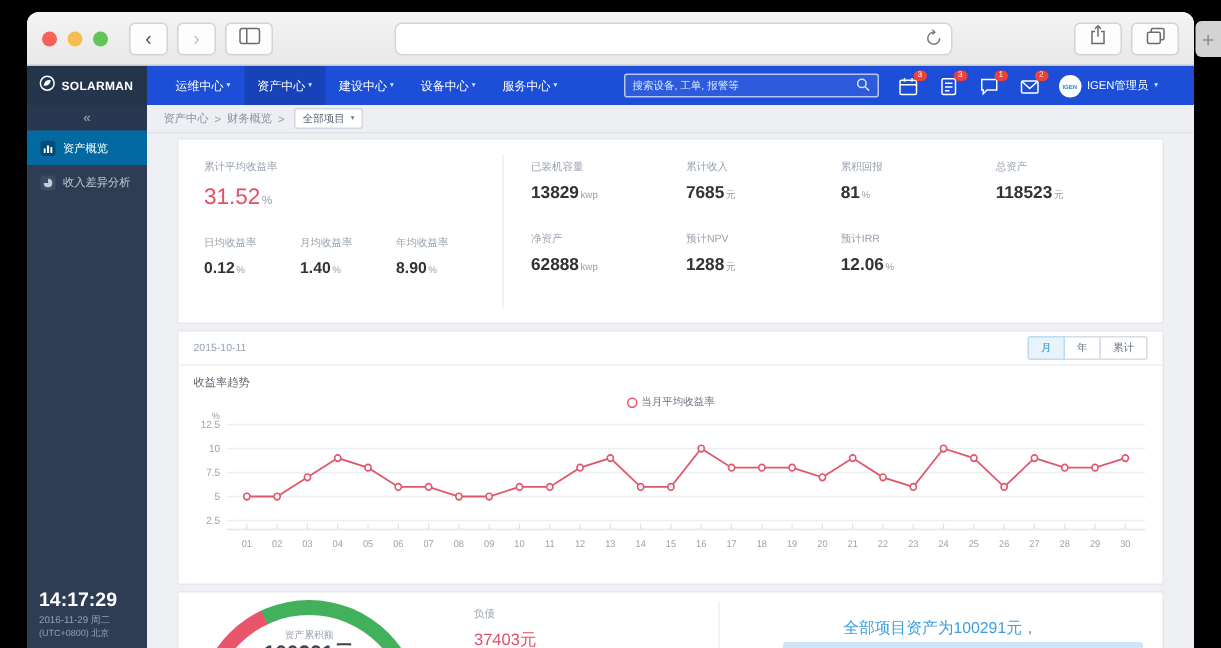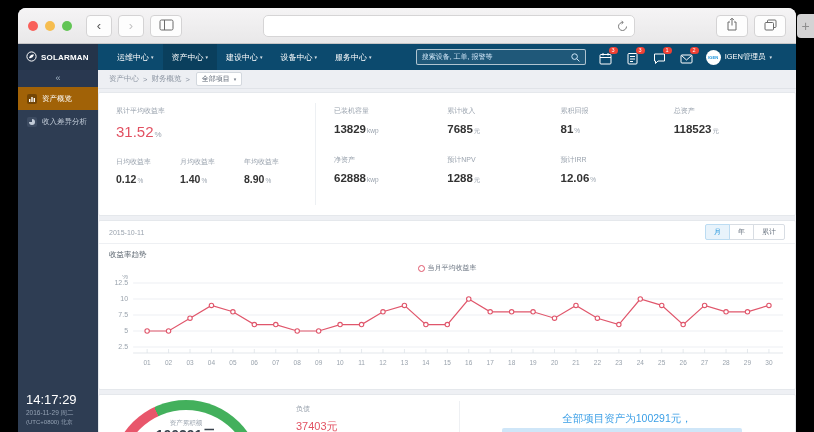--- a/index.html
+++ b/index.html
@@ -19,21 +19,21 @@
   .tool-btn{width:30px;height:20px;background:#fdfdfd;border:1px solid #d4d3d4;border-radius:4px;
             display:flex;align-items:center;justify-content:center}
   .spacer{flex:1}
   .url-bar{width:370px;height:20px;background:#fff;border:1px solid #d6d5d6;border-radius:5px;
            position:relative;display:flex;align-items:center}
   .refresh{position:absolute;right:5px;top:3px}
   .plus-tab{position:absolute;right:0;top:14px;width:17px;height:24px;background:#d4d3d4;
             border-radius:4px 0 0 4px;display:flex;align-items:center;justify-content:center;
             color:#8e8d8e;font-size:14px}
   
-  .navbar{height:26px;background:#0c4a6e;display:flex;align-items:stretch}
+  .navbar{height:26px;background:#1d4ed8;display:flex;align-items:stretch}
   .logo{width:80px;background:#24344a;display:flex;align-items:center;gap:4px;padding-left:8px;
         box-sizing:border-box;flex-shrink:0}
   .logo-text{color:#fff;font-size:8px;font-weight:bold;letter-spacing:.2px}
   .menu{display:flex;align-items:stretch;margin-left:10px}
   .menu-item{display:flex;align-items:center;padding:0 9px;color:#fff;font-size:8px;gap:2px;cursor:pointer}
   .menu-item.active{background:rgba(0,0,0,.15)}
   .caret{font-size:5px;opacity:.85}
   .nav-right{margin-left:auto;display:flex;align-items:center;gap:9px;padding-right:24px}
   .search{width:158px;height:14px;border:1px solid rgba(255,255,255,.65);border-radius:2px;
           background:rgba(255,255,255,.08);display:flex;align-items:center;padding:0 5px;gap:4px}
@@ -45,35 +45,35 @@
   .user{display:flex;align-items:center;gap:4px;color:#fff;font-size:7.5px;cursor:pointer}
   .avatar{width:15px;height:15px;border-radius:50%;background:#fff;color:#1791db;font-size:4px;
           font-weight:bold;display:flex;align-items:center;justify-content:center}
   
   .body-row{display:flex;height:362px}
   .sidebar{width:80px;background:#2e3d53;position:relative;flex-shrink:0}
   .collapse{height:17px;line-height:17px;text-align:center;color:#9fb0c1;font-size:9px;
             background:#293850;cursor:pointer}
   .side-item{height:23px;display:flex;align-items:center;gap:5px;padding-left:9px;color:#c2ccd8;
              font-size:7.5px;cursor:pointer}
-  .side-item.active{background:#a16207;color:#fff}
+  .side-item.active{background:#0369a1;color:#fff}
   .side-ico{width:10px;height:10px;background:#3d4c62;border-radius:2px;display:flex;
             align-items:center;justify-content:center;flex-shrink:0}
   .side-item.active .side-ico{background:rgba(0,0,0,.28)}
   .clock{position:absolute;bottom:5px;left:8px;right:4px;color:#fff}
-  .clock-time{font-size:13px;font-weight:normal}
+  .clock-time{font-size:13px;font-weight:bold}
   .clock-date{font-size:6.5px;color:#94a2b4;margin-top:2px}
   .clock-tz{font-size:6px;color:#94a2b4}
   .main{flex:1;display:flex;flex-direction:column;background:#eef0f4;overflow:hidden;min-width:0}
   .breadcrumb-bar{height:18px;background:#edeff3;border-bottom:1px solid #e0e3e8;display:flex;
                   align-items:center;padding:0 11px;gap:4px;font-size:7.5px;color:#8a93a0;flex-shrink:0}
   .crumb{cursor:pointer}
   .filter-btn{background:#fff;border:1px solid #d3d8de;border-radius:2px;padding:1px 5px;
               color:#5a6472;display:flex;gap:4px;align-items:center;font-size:7px;cursor:pointer;margin-left:2px}
-  .content{flex:1;padding:3px 0 0;display:flex;flex-direction:column;gap:4px;overflow:hidden}
+  .content{flex:1;padding:3px 20px 0;display:flex;flex-direction:column;gap:4px;overflow:hidden}
   .card{background:#fff;border:1px solid #e5e8ec;border-radius:2px;box-sizing:border-box}
   
   .card1{height:124px;display:flex;flex-shrink:0}
   .c1-left{width:216px;padding:13px 0 0 17px;box-sizing:border-box;flex-shrink:0}
   .label{font-size:7px;color:#9aa3ae}
   .big-red{font-size:15px;color:#e25162;margin-top:7px}
   .big-red .unit{font-size:8px}
   .sub-row{display:flex;margin-top:17px}
   .sub{width:64px}
   .sub-value{font-size:10.5px;color:#333;font-weight:bold;margin-top:6px}

